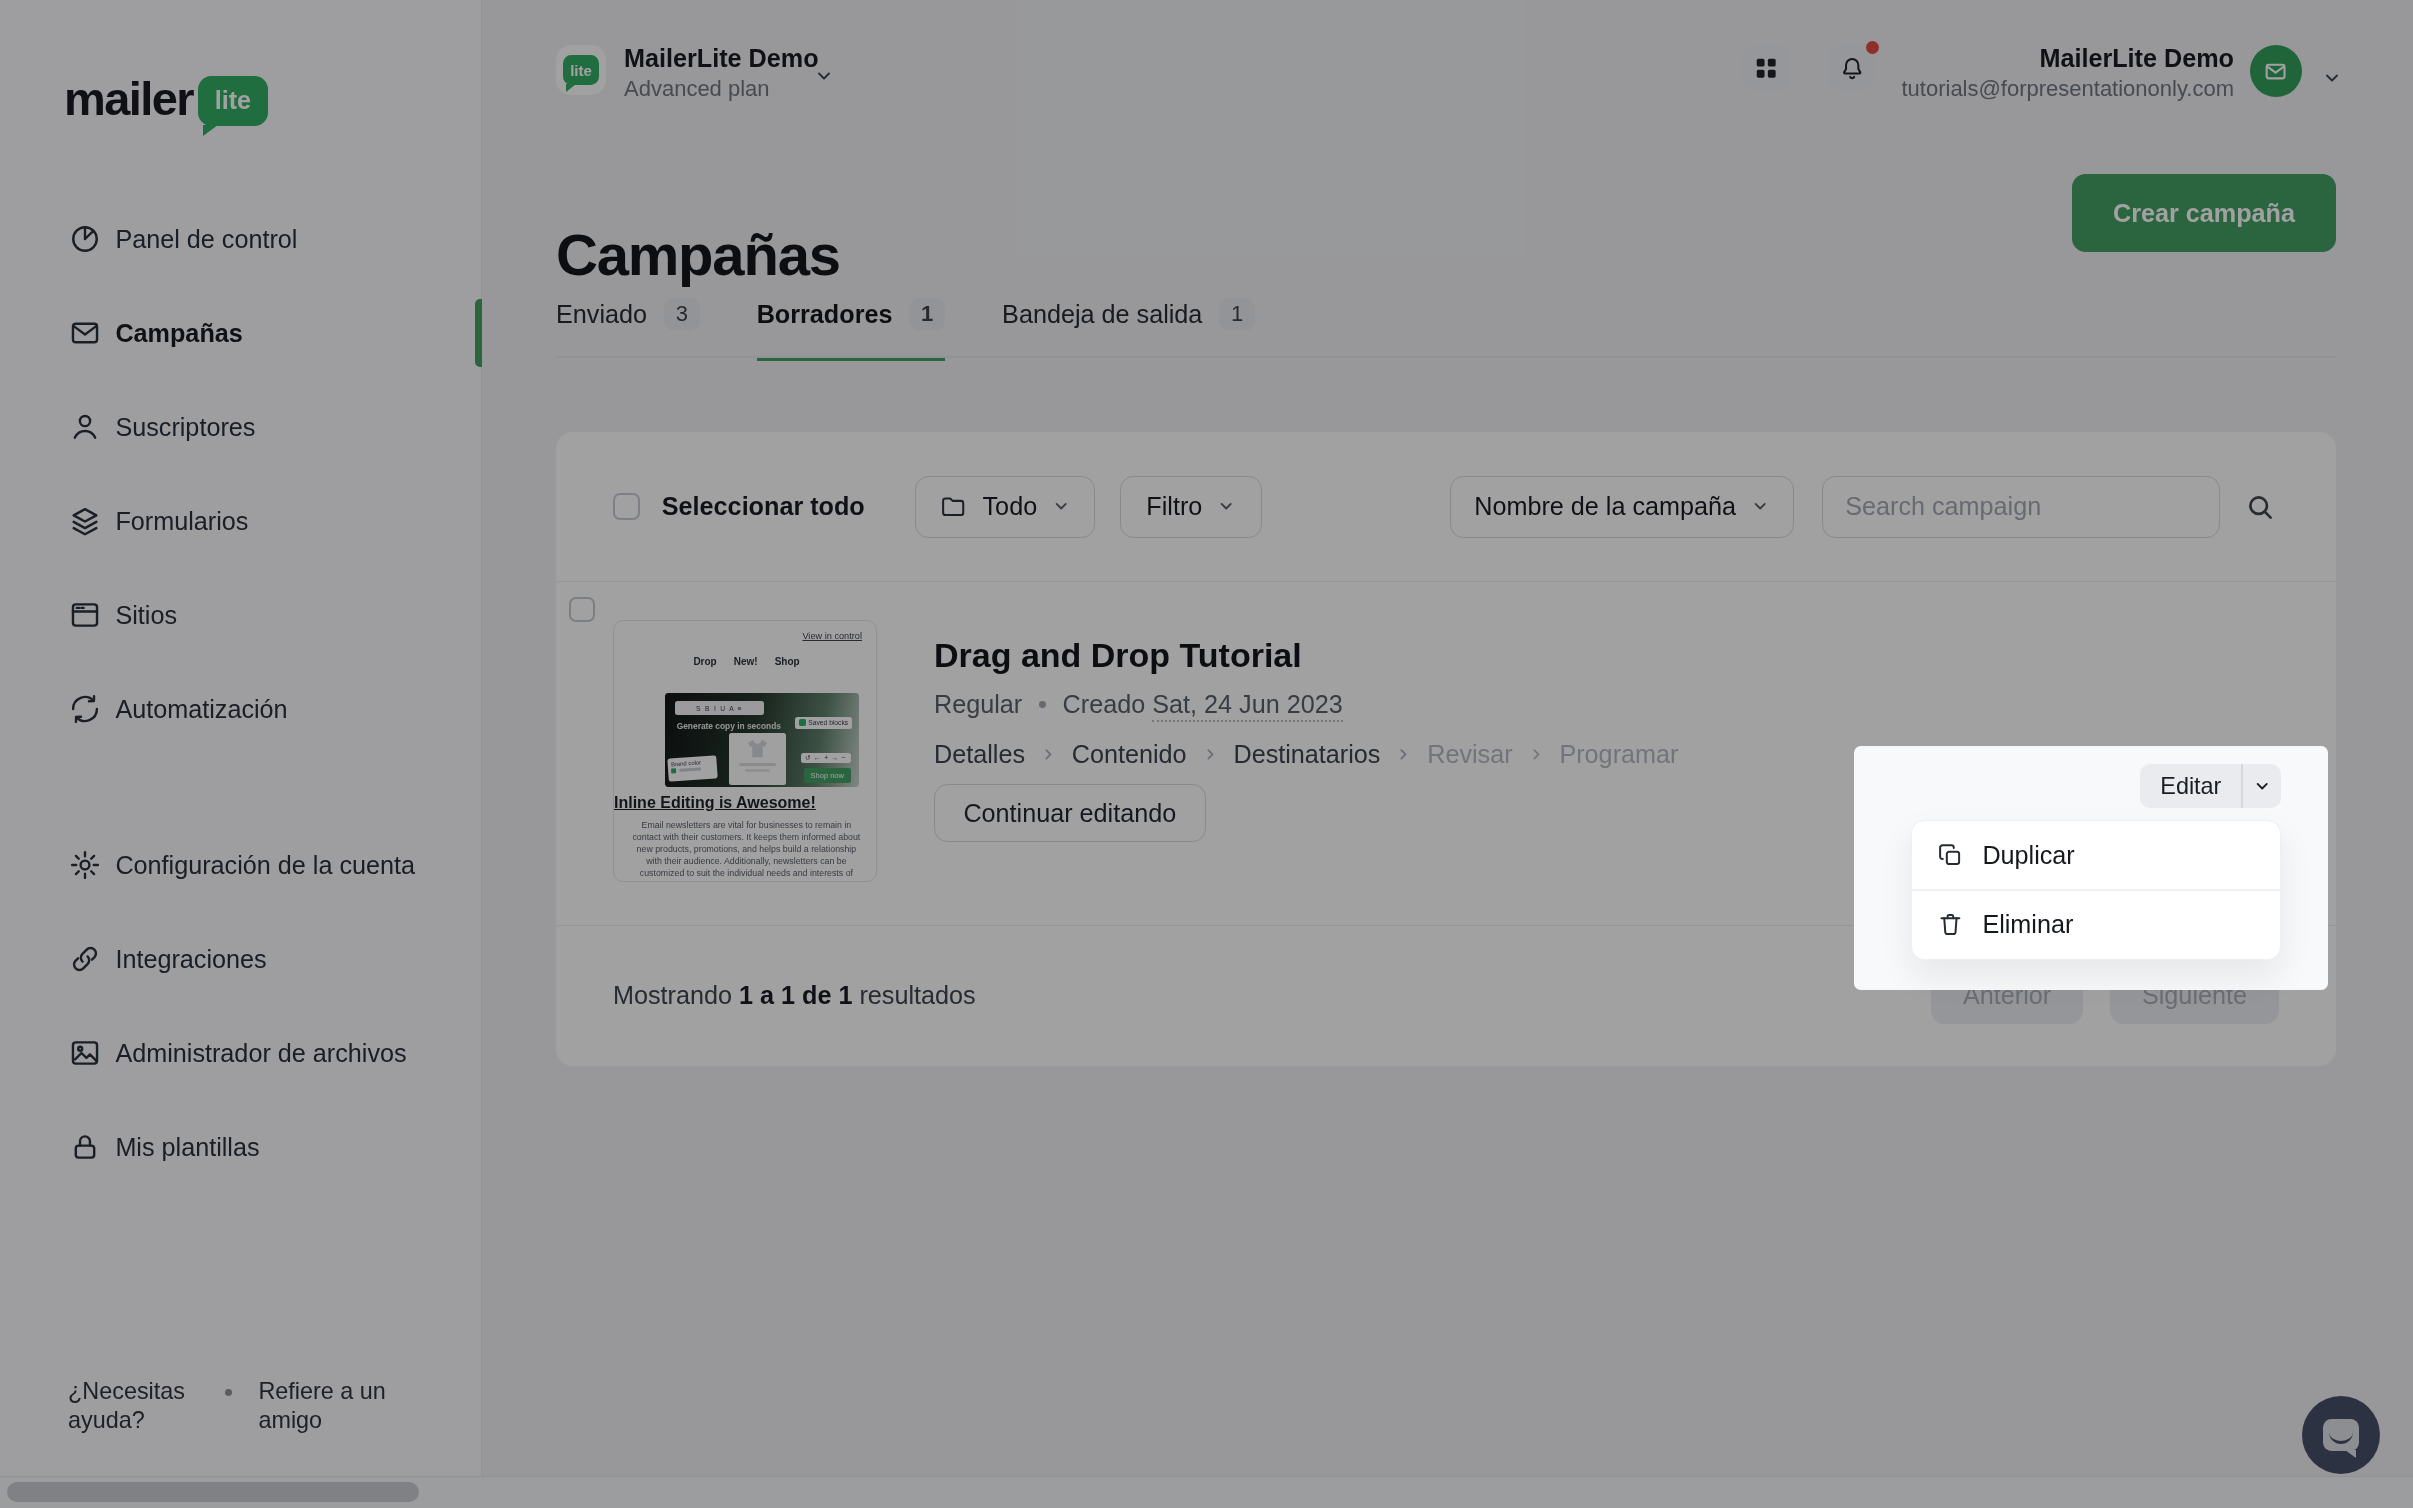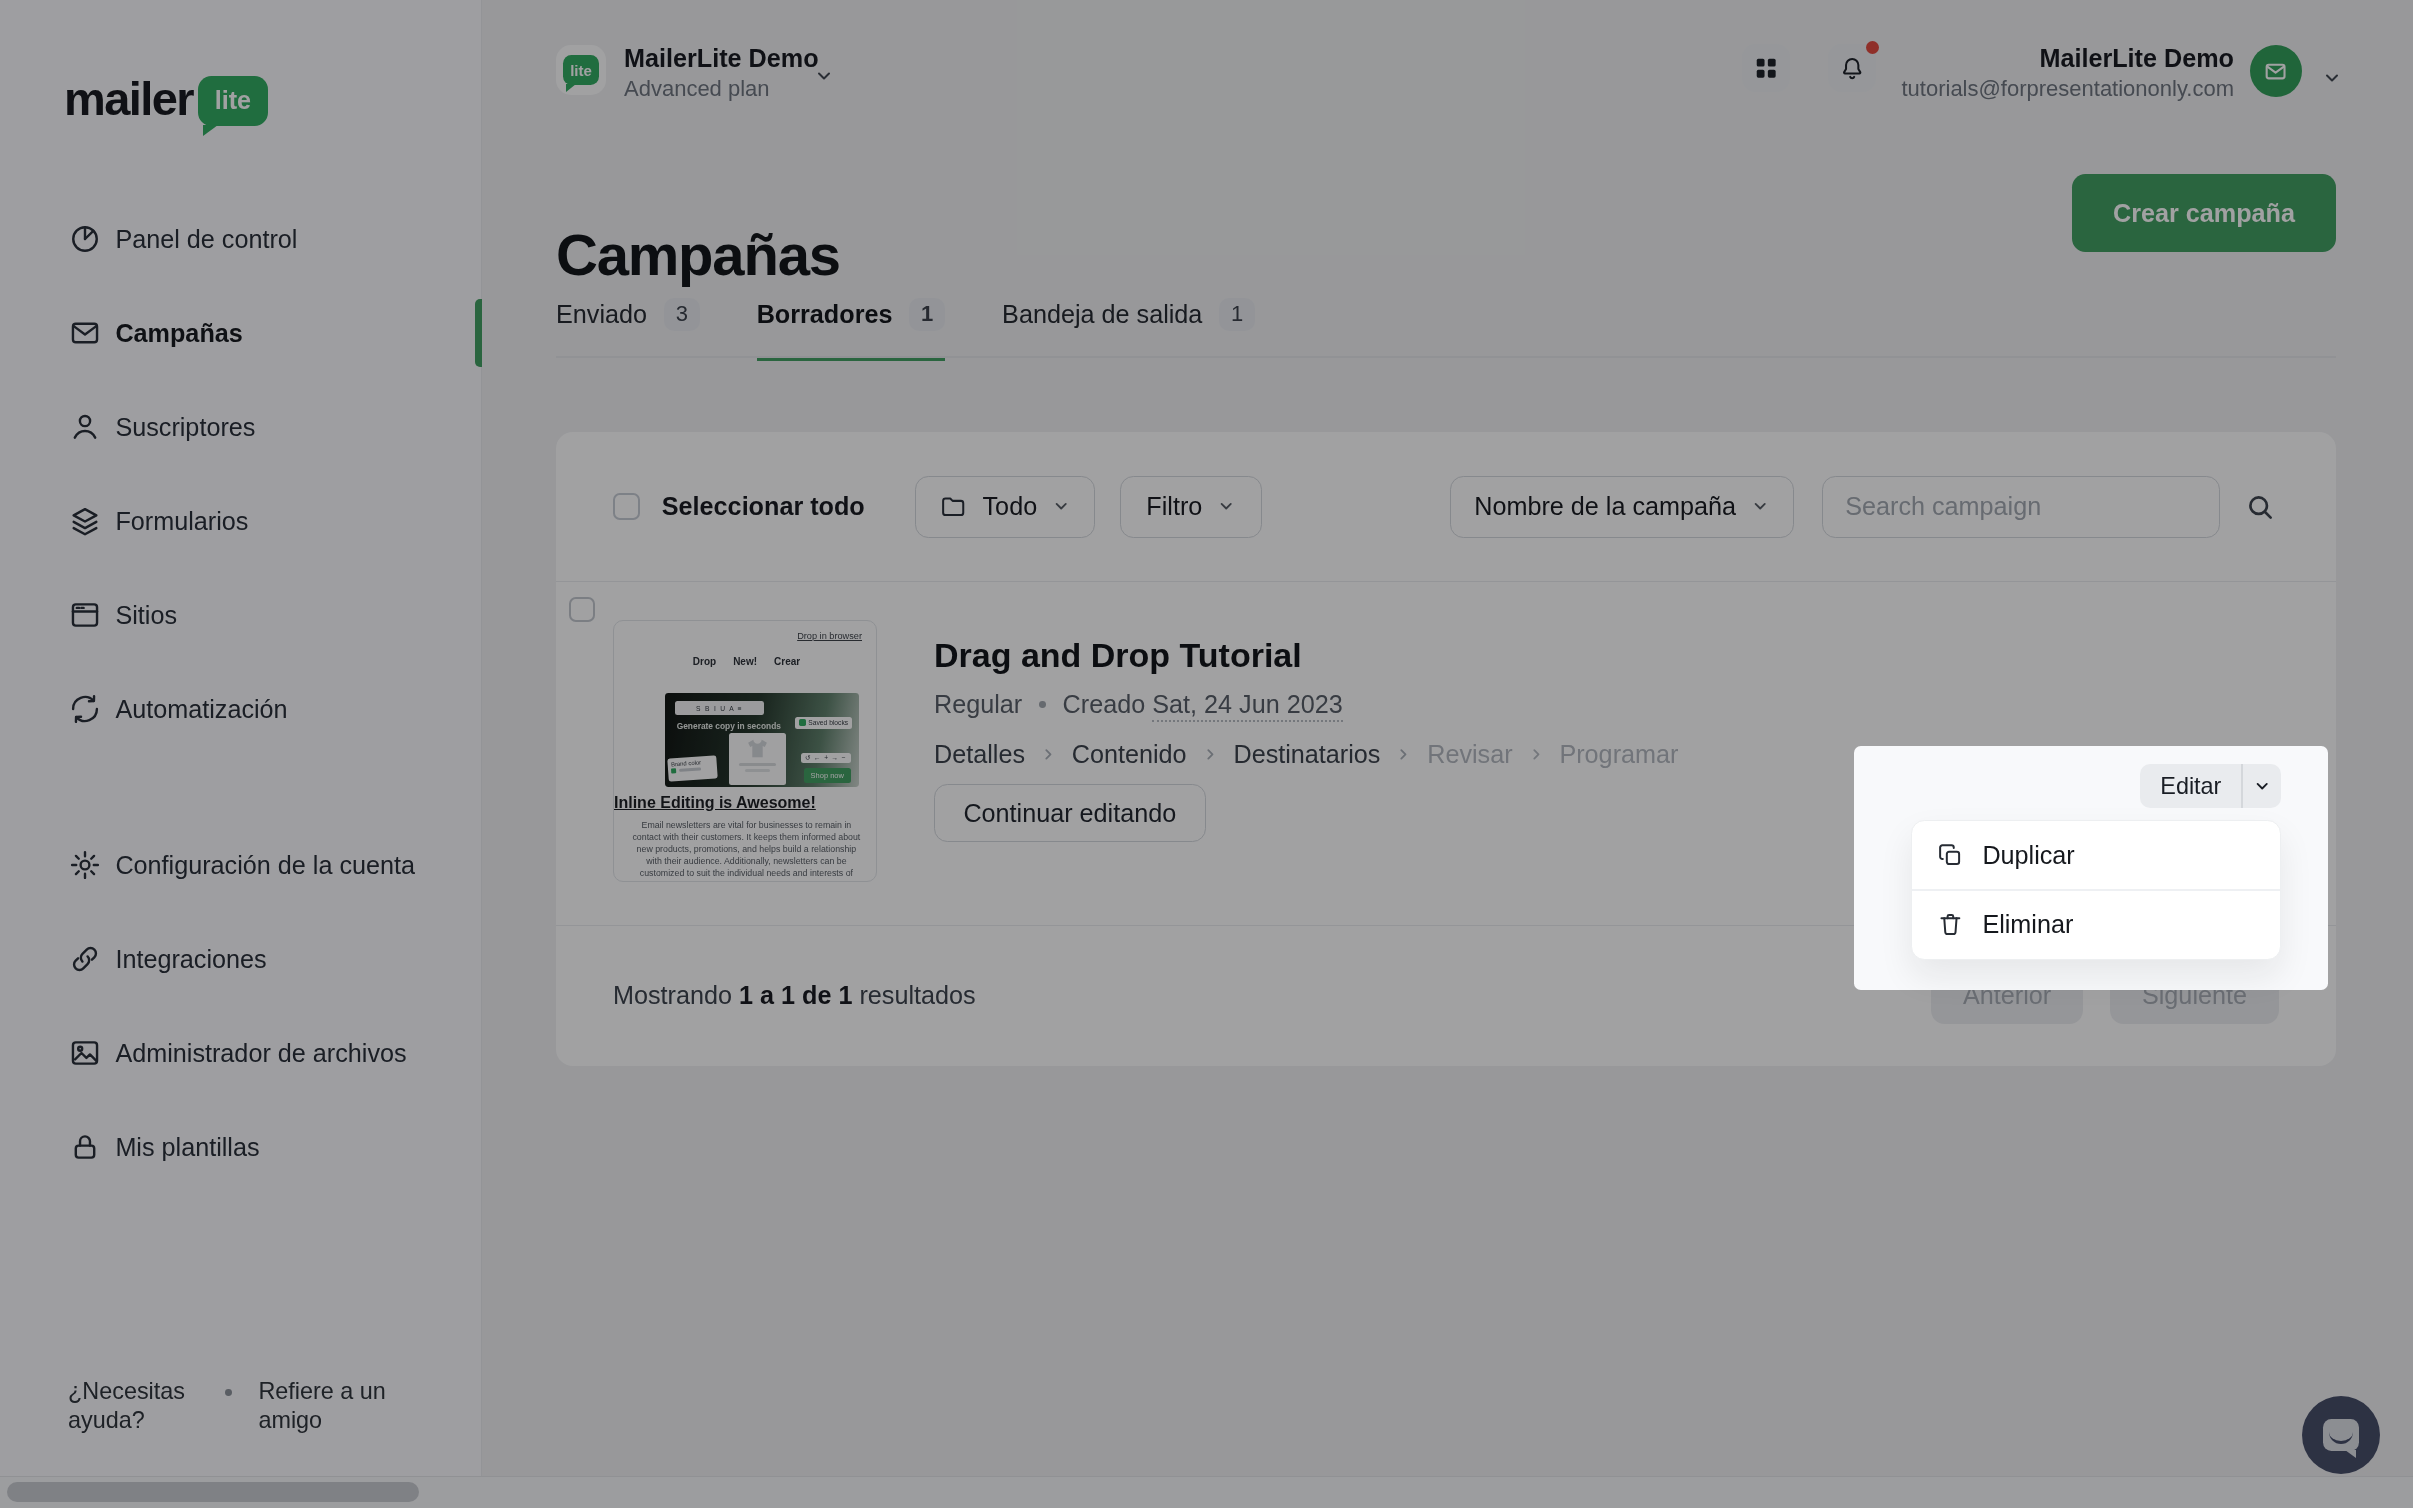--- a/index.html
+++ b/index.html
@@ -334,25 +334,25 @@
               <circle cx="11" cy="11" r="6.2"></circle>
               <path d="M15.6 15.6L20 20"></path>
             </svg>
         </button>
       </div>
     </div>
 
     <div class="crow">
       <div class="thumb">
         <div class="mock">
-          <span class="m-view">Drop in browser</span>
+          <span class="m-view">View in control</span>
           <div class="m-nav">
             <span>Drop</span>
               <span>New!</span>
-              <span>Crear</span>
+              <span>Shop</span>
           </div>
           <div class="m-hero">
             <div class="m-toolbar">S B I U A ≡</div>
             <div class="m-caption">Generate copy in seconds</div>
             <div class="m-saved">
                 <i></i>
                 <span>Saved blocks</span>
               </div>
             <div class="m-card">
               <svg width="25" height="22" viewBox="0 0 24 20">

